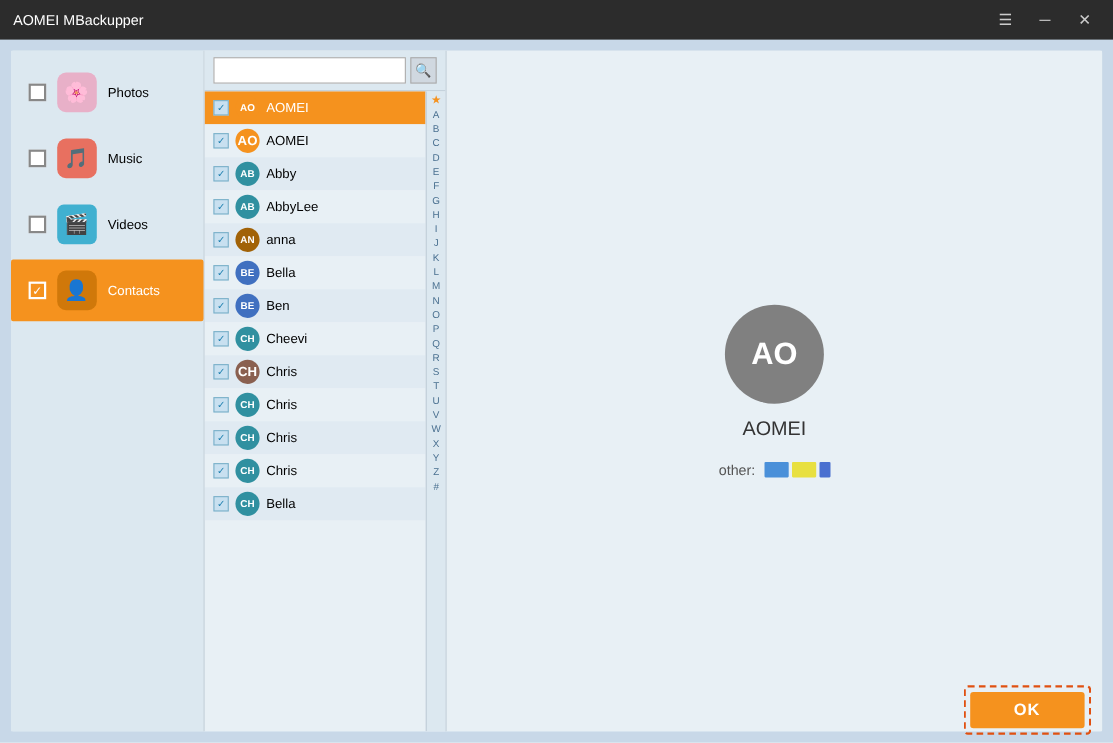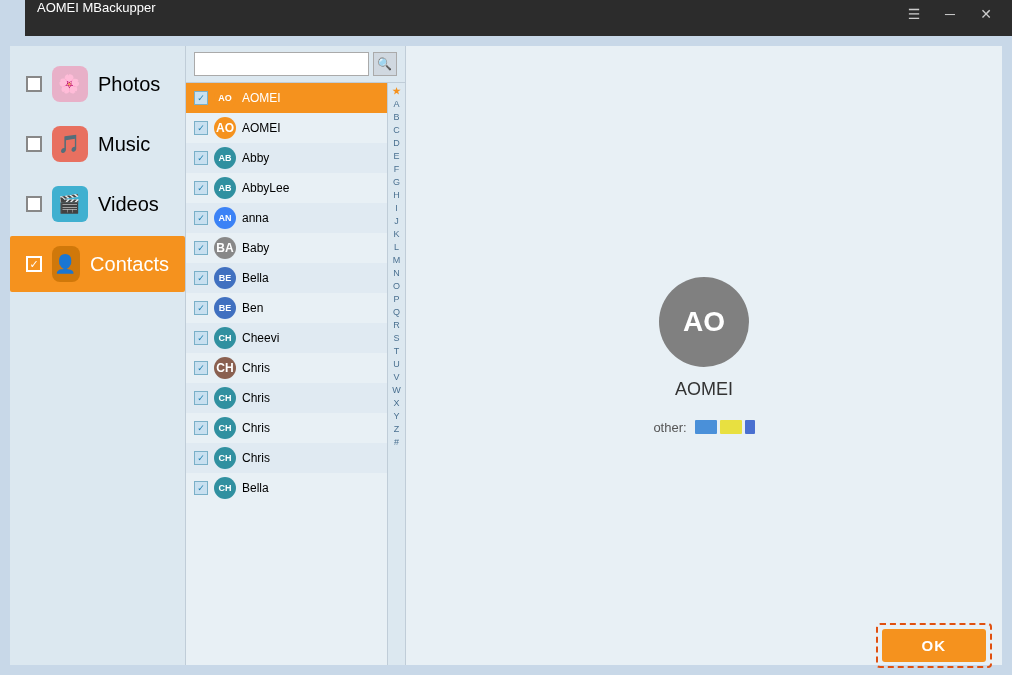--- a/index.html
+++ b/index.html
@@ -3,23 +3,23 @@
   <meta charset="utf-8">
   <style>
     * { margin: 0; padding: 0; box-sizing: border-box; }
     body { width: 1012px; height: 675px; background: #c8d8e8; font-family: 'Segoe UI', Arial, sans-serif; font-size: 13px; overflow: hidden; }
 
     
     .titlebar {
       background: #2c2c2c;
       height: 36px;
       display: flex;
+      align-items: center;
       padding: 0 12px;
       color: #fff;
-      margin-left: 25px;
     }
     .titlebar-title { flex: 1; font-size: 13px; }
     .titlebar-controls { display: flex; gap: 8px; }
     .titlebar-btn {
       width: 28px; height: 28px;
       display: flex; align-items: center; justify-content: center;
       cursor: pointer; color: #ccc; font-size: 14px; border-radius: 3px;
     }
 
     
@@ -79,21 +79,21 @@
     }
     .sidebar-item.active .check.checked::after {
       color: #fff;
     }
     .sidebar-icon {
       width: 36px; height: 36px;
       border-radius: 8px;
       display: flex; align-items: center; justify-content: center;
       font-size: 18px;
     }
-    .sidebar-label { font-size: 20px; }
+    .sidebar-label { font-size: 12px; }
 
     
     .contact-panel {
       width: 220px;
       background: #e8f0f5;
       display: flex;
       flex-direction: column;
       border-left: 1px solid #c0cdd8;
     }
     .search-bar {
@@ -310,27 +310,22 @@
               <div class="contact-avatar" style="background: rgb(48, 144, 160);">AB</div>
               <span class="contact-name">Abby</span>
             </div>
             <div class="contact-item">
               <div class="item-check checked"></div>
               <div class="contact-avatar" style="background: rgb(48, 144, 160);">AB</div>
               <span class="contact-name">AbbyLee</span>
             </div>
             <div class="contact-item">
               <div class="item-check checked"></div>
-              <div class="contact-avatar" style="background: #3b82f6;">AN</div>
+              <div class="contact-avatar" style="background: #a16207;">AN</div>
               <span class="contact-name">anna</span>
-            </div>
-            <div class="contact-item">
-              <div class="item-check checked"></div>
-              <div class="contact-avatar" style="background: rgb(136, 136, 136); font-size: 12px;">BA</div>
-              <span class="contact-name">Baby</span>
             </div>
             <div class="contact-item">
               <div class="item-check checked"></div>
               <div class="contact-avatar" style="background: rgb(64, 112, 192);">BE</div>
               <span class="contact-name">Bella</span>
             </div>
             <div class="contact-item">
               <div class="item-check checked"></div>
               <div class="contact-avatar" style="background: rgb(64, 112, 192);">BE</div>
               <span class="contact-name">Ben</span>

